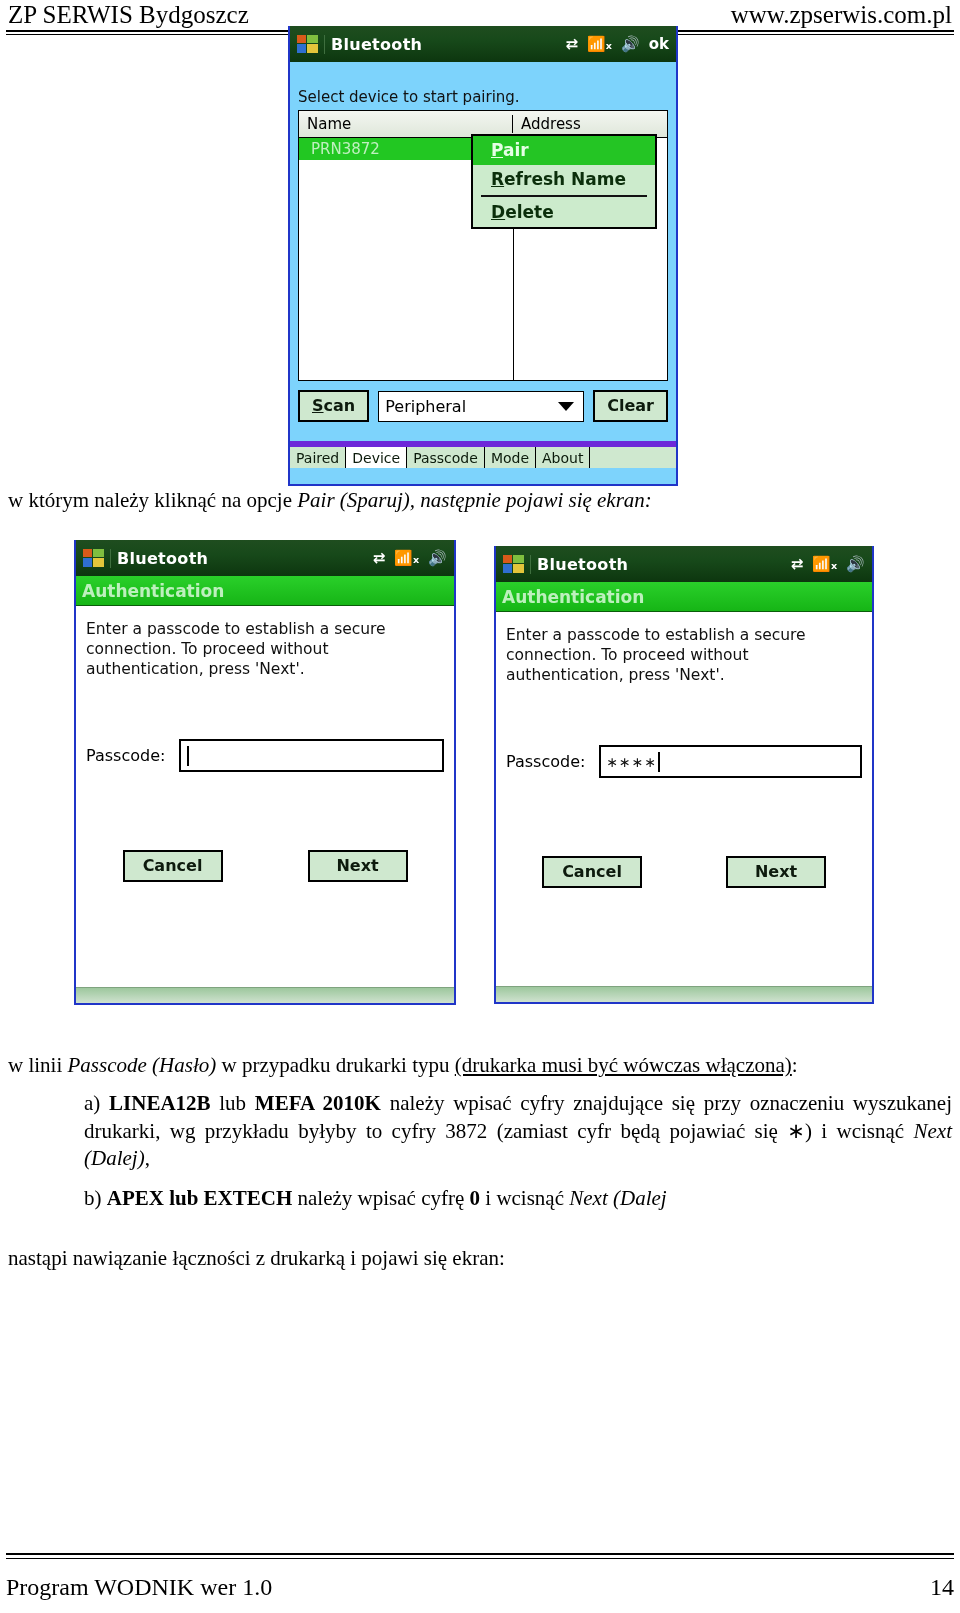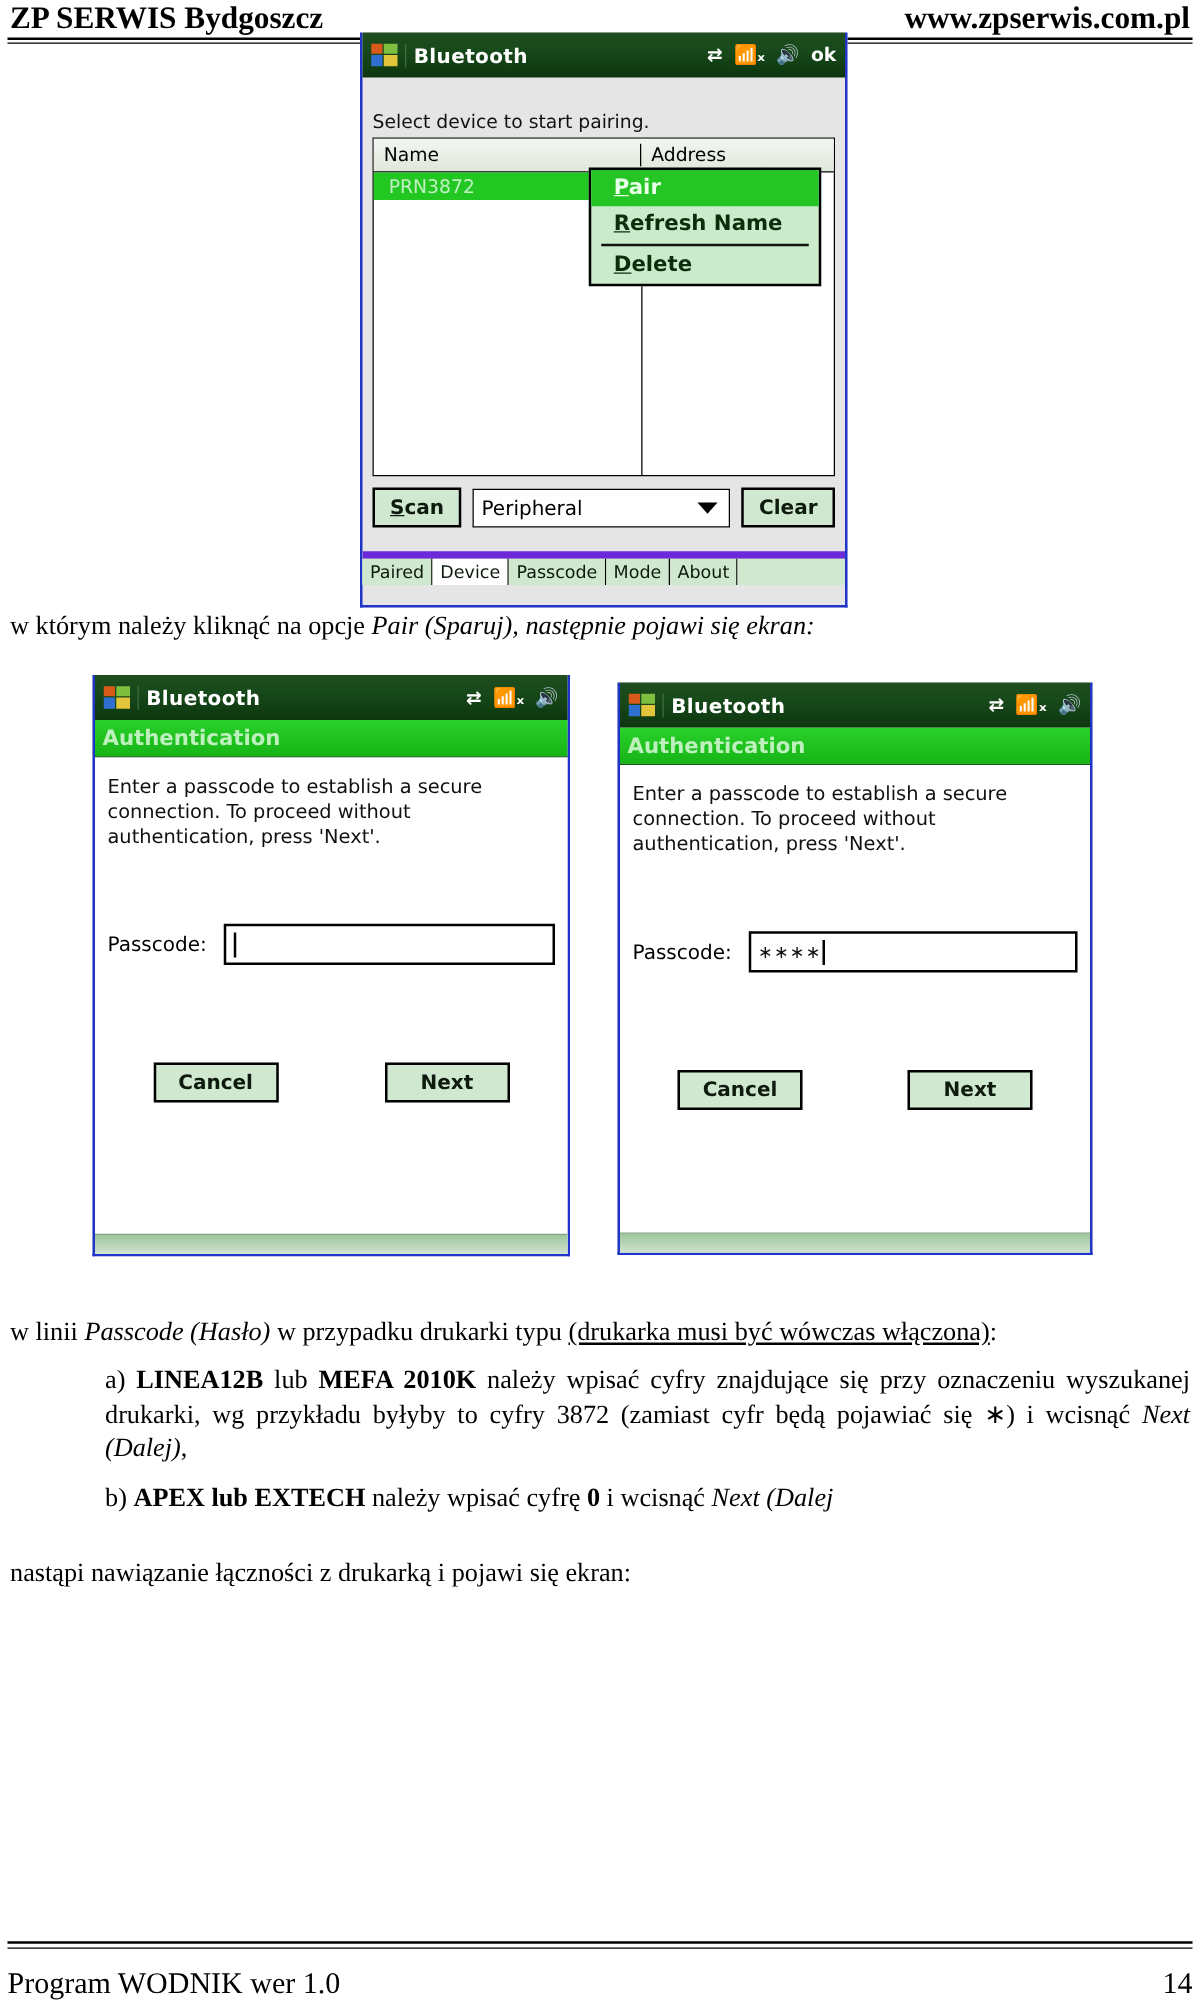--- a/index.html
+++ b/index.html
@@ -10,37 +10,36 @@
     font-family:"Liberation Serif", serif;
     color:#000;
     overflow:hidden;
   }
 
   
   .page-header{
     position:absolute; left:0; top:0; width:960px; height:34px;
     display:flex; align-items:flex-start; justify-content:space-between;
     padding:0 8px;
-    font-weight:bold;
   }
   .hdr-left{ font-size:25px; letter-spacing:0px; line-height:30px; }
   .hdr-right{ font-size:25px; line-height:30px; }
   .hdr-rule{
     position:absolute; left:6px; top:30px; width:948px; height:0;
     border-top:2px solid #000;
   }
   .hdr-rule2{
     position:absolute; left:6px; top:34px; width:948px; height:0;
     border-top:1px solid #000;
   }
 
   
   .pda{
     position:absolute;
-    background:#e5e5e5;
+    background:#7dd3fc;
     border:2px solid #2035c8;
     border-top:none;
   }
   .pda-titlebar{
     height:36px;
     background:linear-gradient(to bottom,#1f4d1f 0%, #17491a 40%, #0d360f 100%);
     display:flex; align-items:center;
     padding:0 7px;
     position:relative;
   }

